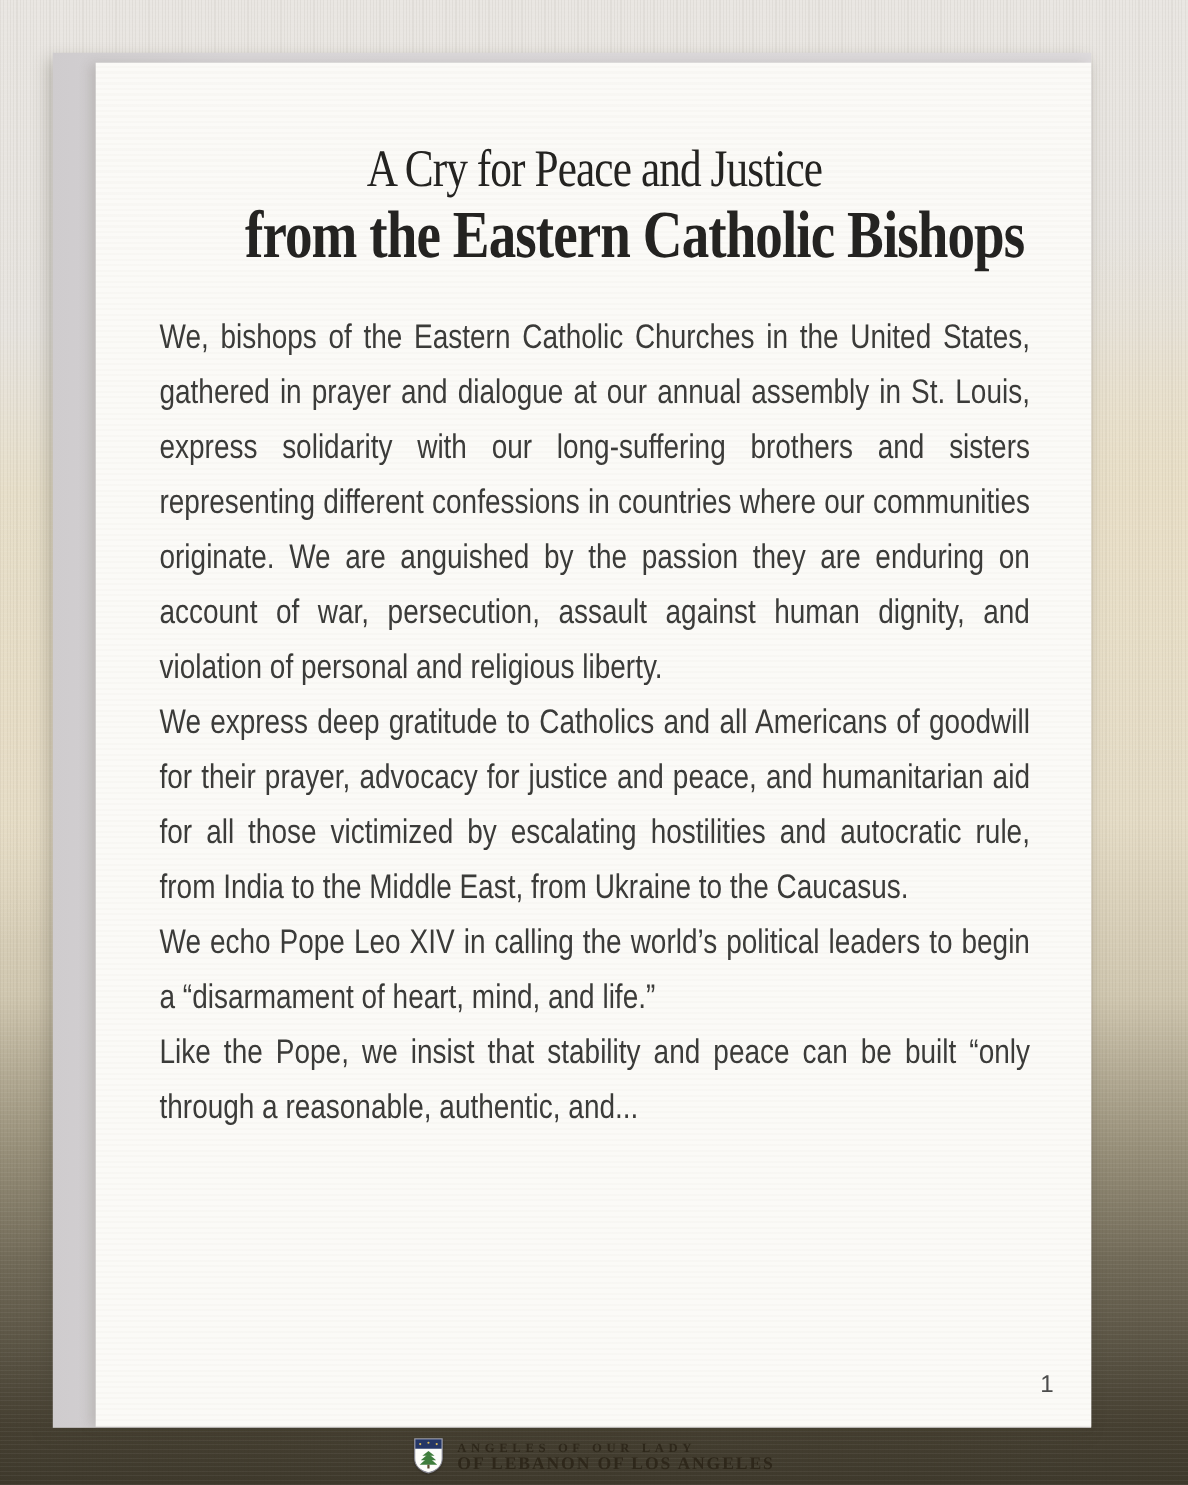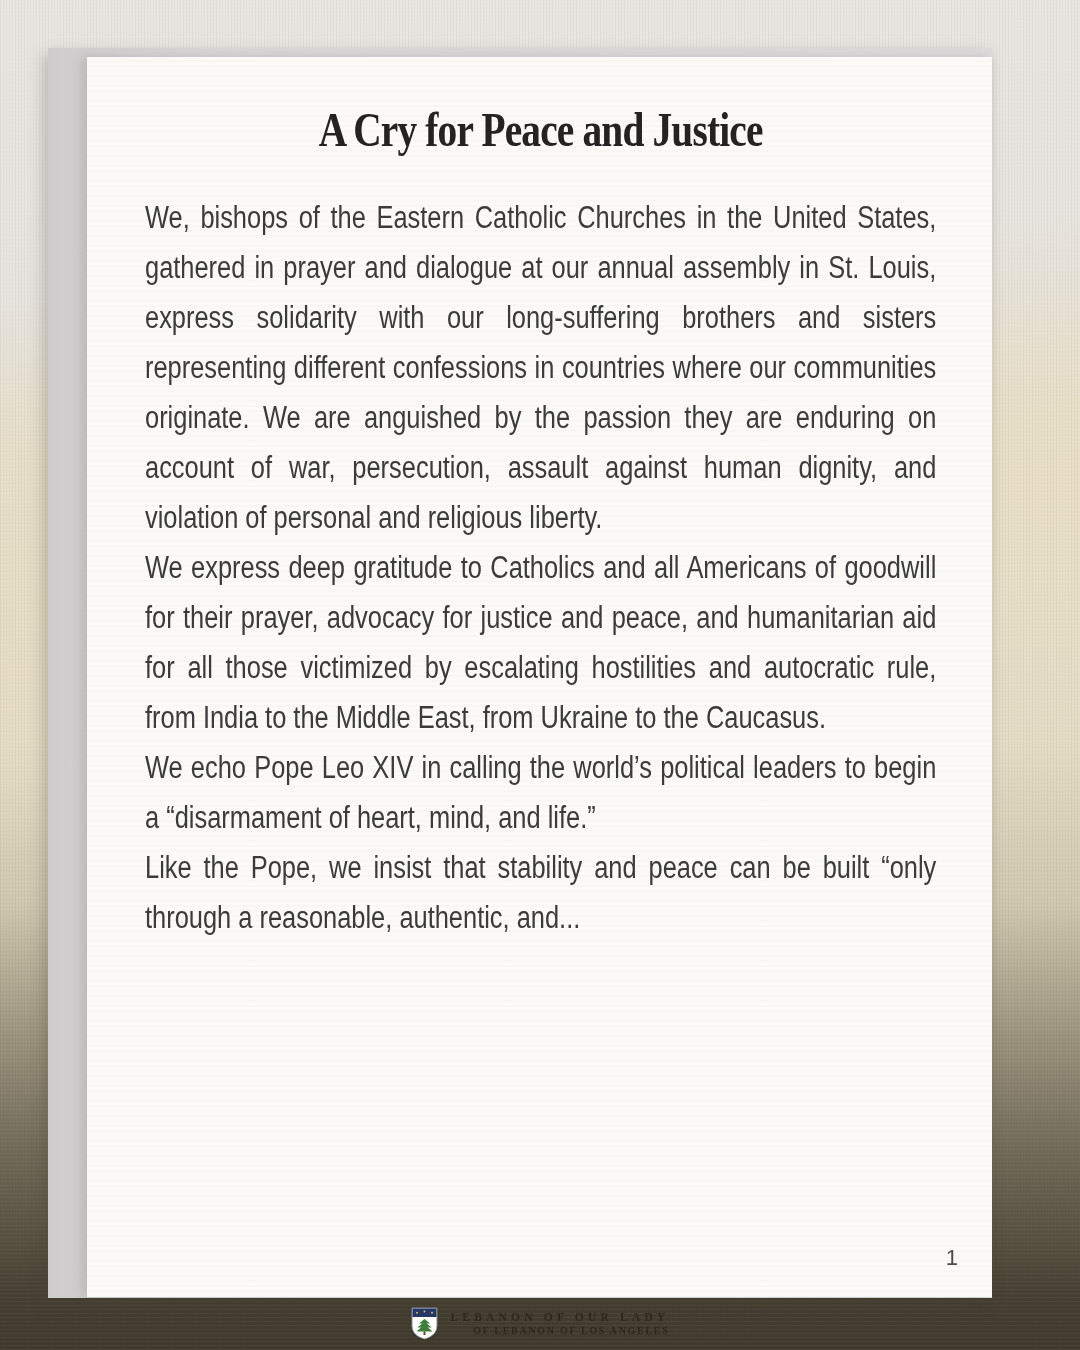--- a/index.html
+++ b/index.html
@@ -45,21 +45,21 @@
       repeating-linear-gradient(0deg, rgba(118,108,88,0.022) 0 2px, rgba(0,0,0,0) 2px 5px),
       #fbfaf7;
     box-shadow:-5px 0 10px rgba(90,84,66,0.18);
     box-sizing:border-box;
     padding:44px 56px 0 58px;
   }
   
   .title-block{text-align:center;margin-bottom:34px;}
   .title-line{display:block;color:#242321;font-family:"Liberation Serif",serif;}
   .condense{display:inline-block;transform:scaleX(0.82);transform-origin:center top;white-space:nowrap;}
-  .title-sub{font-size:48px;font-weight:700;line-height:58px;letter-spacing:-1px;}
+  .title-sub{font-size:48px;font-weight:400;line-height:58px;letter-spacing:-1px;margin-top:24px;}
   .title-main{font-size:61px;font-weight:700;line-height:64px;letter-spacing:-1px;}
   
   .body-text{
     width:965px;
     transform:scaleX(0.82);
     transform-origin:left top;
     color:#3b3b39;
     font-size:31px;
     line-height:50px;
     text-align:justify;
@@ -76,37 +76,40 @@
     display:flex;align-items:center;justify-content:center;gap:13px;
   }
   .crest{width:27px;height:33px;flex:0 0 auto;filter:drop-shadow(0 1px 1px rgba(0,0,0,0.25));}
   .org-text{
     font-family:"Liberation Serif",serif;
     font-weight:700;
     color:rgba(43,36,24,0.88);
     line-height:13px;
   }
   .org-line1{font-size:11.5px;letter-spacing:4.2px;}
-  .org-line2{font-size:10px;letter-spacing:1.7px;text-align:right;}
+  .org-line2{font-size:16px;letter-spacing:1.7px;text-align:right;}
 </style>
 </head>
 <body>
 
 <div class="stage">
 
   <div class="bg-base"></div>
   <div class="bg-texture"></div>
 
   <div class="back-sheet"></div>
 
   <div class="paper">
 
     <div class="title-block">
       <span class="title-line title-sub">
         <span class="condense">A Cry for Peace and Justice</span>
+      </span>
+      <span class="title-line title-main">
+        <span class="condense">from the Eastern Catholic Bishops</span>
       </span>
     </div>
 
     <div class="body-text">
       <p>We, bishops of the Eastern Catholic Churches in the United States, gathered in prayer and dialogue at our annual assembly in St. Louis, express solidarity with our long-suffering brothers and sisters representing different confessions in countries where our communities originate. We are anguished by the passion they are enduring on account of war, persecution, assault against human dignity, and violation of personal and religious liberty.</p>
       <p>We express deep gratitude to Catholics and all Americans of goodwill for their prayer, advocacy for justice and peace, and humanitarian aid for all those victimized by escalating hostilities and autocratic rule, from India to the Middle East, from Ukraine to the Caucasus.</p>
       <p>We echo Pope Leo XIV in calling the world’s political leaders to begin a “disarmament of heart, mind, and life.”</p>
       <p>Like the Pope, we insist that stability and peace can be built “only through a reasonable, authentic, and...</p>
     </div>
 
@@ -119,18 +122,18 @@
       <path d="M1.5 1.5 h24 v8.5 H1.5 Z" fill="#253667"></path>
       <circle cx="6" cy="5.8" r="1" fill="#d8b95a"></circle>
       <circle cx="13.5" cy="4.6" r="1" fill="#d8b95a"></circle>
       <circle cx="21" cy="5.8" r="1" fill="#d8b95a"></circle>
       <polygon points="13.5,12 19,16.5 8,16.5" fill="#3f7d3c"></polygon>
       <polygon points="13.5,14.5 20.5,20.5 6.5,20.5" fill="#3f7d3c"></polygon>
       <polygon points="13.5,17.5 21.5,24.5 5.5,24.5" fill="#3f7d3c"></polygon>
       <rect x="12.5" y="24.5" width="2" height="3.5" fill="#5a4a2e"></rect>
     </svg>
     <div class="org-text">
-      <div class="org-line1">LEBANON OF OUR LADY</div>
+      <div class="org-line1">ANGELES OF OUR LADY</div>
       <div class="org-line2">OF LEBANON OF LOS ANGELES</div>
     </div>
   </div>
 
 </div>
 
 </body></html>

